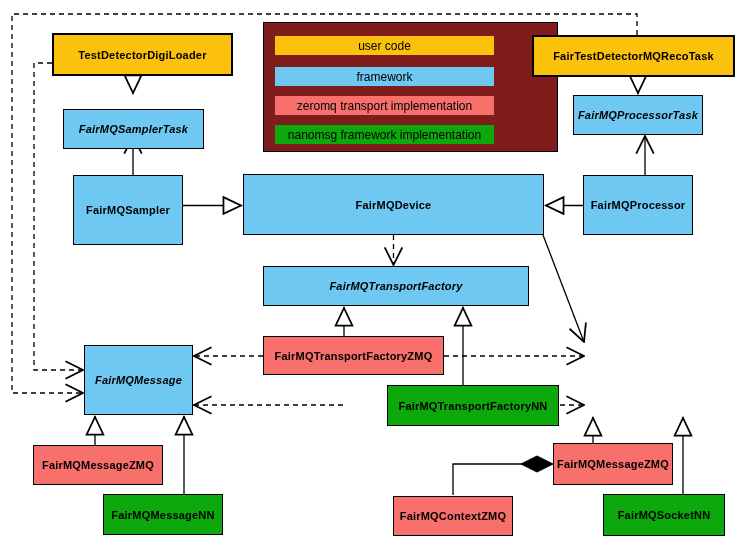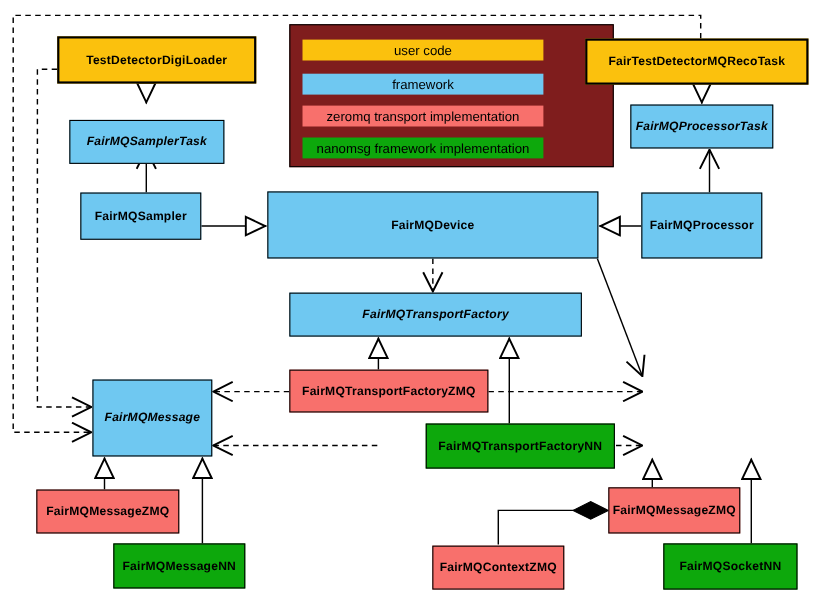--- a/index.html
+++ b/index.html
@@ -73,21 +73,21 @@
     <div class="legend-row" style="top: 13px; background: rgb(251, 193, 13);">user code</div>
     <div class="legend-row" style="top: 44px; background: rgb(111, 200, 241);">framework</div>
     <div class="legend-row" style="top: 73px; background: rgb(248, 112, 108);">zeromq transport implementation</div>
     <div class="legend-row" style="top: 102px; background: rgb(13, 168, 12);">nanomsg framework implementation</div>
   </div>
 
   <div class="node gold" style="left: 52px; top: 33px; width: 181px; height: 43px; background: rgb(251, 193, 13);">TestDetectorDigiLoader</div>
   <div class="node gold" style="left: 532px; top: 35px; width: 203px; height: 42px; background: rgb(251, 193, 13);">FairTestDetectorMQRecoTask</div>
   <div class="node abstract" style="left: 63px; top: 95px; width: 141px; height: 40px; background: rgb(111, 200, 241); margin-top: 14px;">FairMQSamplerTask</div>
   <div class="node abstract" style="left: 573px; top: 95px; width: 130px; height: 40px; background: rgb(111, 200, 241);">FairMQProcessorTask</div>
-  <div class="node" style="left: 73px; top: 175px; width: 110px; height: 43px; background: rgb(111, 200, 241);">FairMQSampler</div>
+  <div class="node" style="left: 73px; top: 175px; width: 110px; height: 70px; background: rgb(111, 200, 241);">FairMQSampler</div>
   <div class="node" style="left: 243px; top: 174px; width: 301px; height: 61px; background: rgb(111, 200, 241);">FairMQDevice</div>
   <div class="node" style="left: 583px; top: 175px; width: 110px; height: 60px; background: rgb(111, 200, 241);">FairMQProcessor</div>
   <div class="node abstract" style="left: 263px; top: 266px; width: 266px; height: 40px; background: rgb(111, 200, 241);">FairMQTransportFactory</div>
   <div class="node" style="left: 263px; top: 336px; width: 181px; height: 39px; background: rgb(248, 112, 108);">FairMQTransportFactoryZMQ</div>
   <div class="node" style="left: 343px; top: 385px; width: 172px; height: 41px; background: rgb(13, 168, 12); margin-left: 44px;">FairMQTransportFactoryNN</div>
   <div class="node abstract" style="left: 84px; top: 345px; width: 109px; height: 70px; background: rgb(111, 200, 241);">FairMQMessage</div>
   <div class="node" style="left: 33px; top: 445px; width: 130px; height: 40px; background: rgb(248, 112, 108);">FairMQMessageZMQ</div>
   <div class="node" style="left: 103px; top: 494px; width: 120px; height: 41px; background: rgb(13, 168, 12);">FairMQMessageNN</div>
   <div class="node" style="left: 553px; top: 443px; width: 120px; height: 42px; background: rgb(248, 112, 108);">FairMQMessageZMQ</div>
   <div class="node" style="left: 603px; top: 494px; width: 122px; height: 42px; background: rgb(13, 168, 12);">FairMQSocketNN</div>

